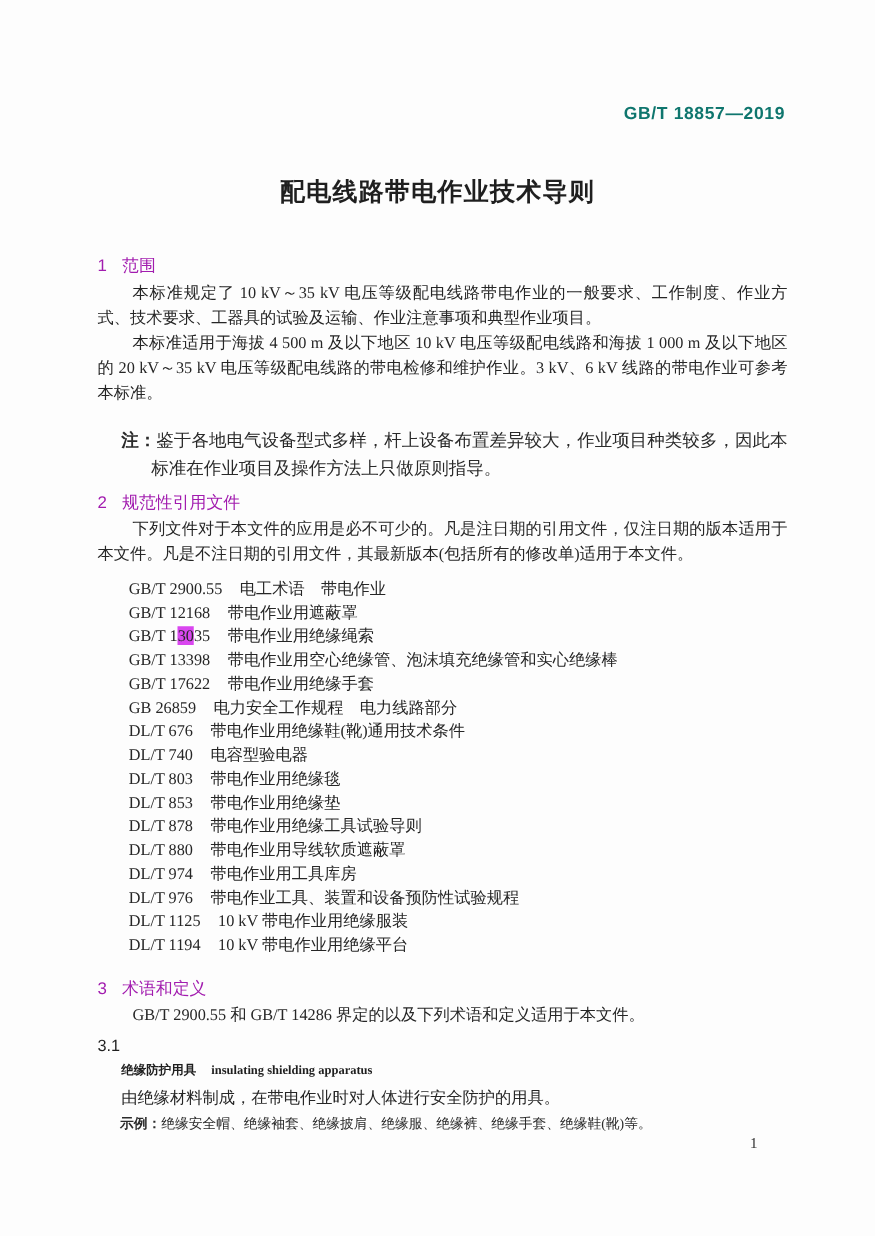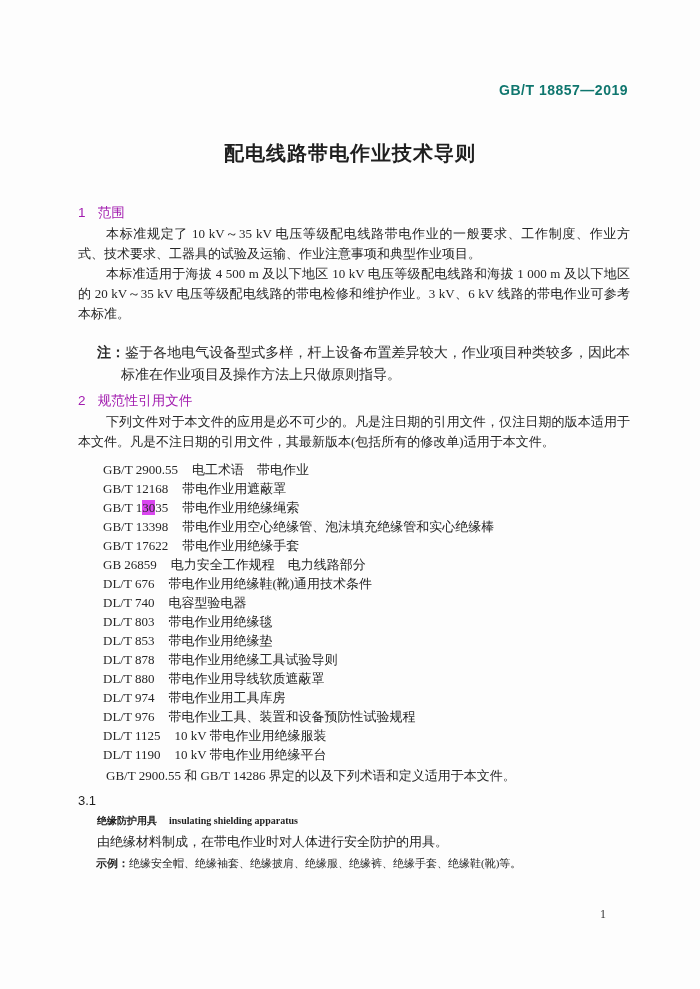--- a/index.html
+++ b/index.html
@@ -145,23 +145,24 @@
       <div class="ref-row"><span class="ref-code">GB 26859</span><span class="ref-title">电力安全工作规程　电力线路部分</span></div>
       <div class="ref-row"><span class="ref-code">DL/T 676</span><span class="ref-title">带电作业用绝缘鞋(靴)通用技术条件</span></div>
       <div class="ref-row"><span class="ref-code">DL/T 740</span><span class="ref-title">电容型验电器</span></div>
       <div class="ref-row"><span class="ref-code">DL/T 803</span><span class="ref-title">带电作业用绝缘毯</span></div>
       <div class="ref-row"><span class="ref-code">DL/T 853</span><span class="ref-title">带电作业用绝缘垫</span></div>
       <div class="ref-row"><span class="ref-code">DL/T 878</span><span class="ref-title">带电作业用绝缘工具试验导则</span></div>
       <div class="ref-row"><span class="ref-code">DL/T 880</span><span class="ref-title">带电作业用导线软质遮蔽罩</span></div>
       <div class="ref-row"><span class="ref-code">DL/T 974</span><span class="ref-title">带电作业用工具库房</span></div>
       <div class="ref-row"><span class="ref-code">DL/T 976</span><span class="ref-title">带电作业工具、装置和设备预防性试验规程</span></div>
       <div class="ref-row"><span class="ref-code">DL/T 1125</span><span class="ref-title">10 kV 带电作业用绝缘服装</span></div>
-      <div class="ref-row"><span class="ref-code">DL/T 1190</span><span class="ref-title">10 kV 带电作业用绝缘平台</span></div>
+      <div class="ref-row"><span class="ref-code">DL/T 1194</span><span class="ref-title">10 kV 带电作业用绝缘平台</span></div>
     </div>
 
+    <h2 class="sec-h h3"><span class="sec-num">3</span><span>术语和定义</span></h2>
 
     <p class="body-p indent first-after-h">GB/T 2900.55 和 GB/T 14286 界定的以及下列术语和定义适用于本文件。</p>
 
     <p class="clause-num">3.1</p>
 
     <p class="term-line"><b class="term-cn">绝缘防护用具</b><b class="term-en">insulating shielding apparatus</b></p>
 
     <p class="def-p">由绝缘材料制成，在带电作业时对人体进行安全防护的用具。</p>
 
     <p class="example"><b>示例：</b><span>绝缘安全帽、绝缘袖套、绝缘披肩、绝缘服、绝缘裤、绝缘手套、绝缘鞋(靴)等。</span></p>

